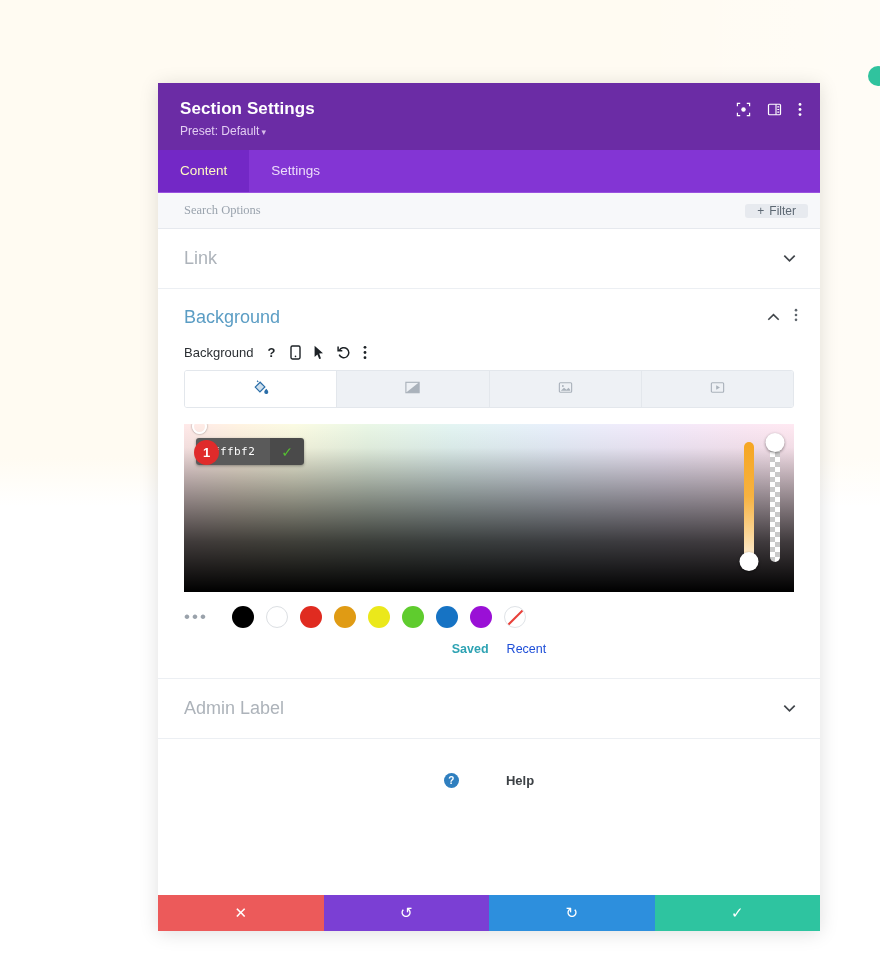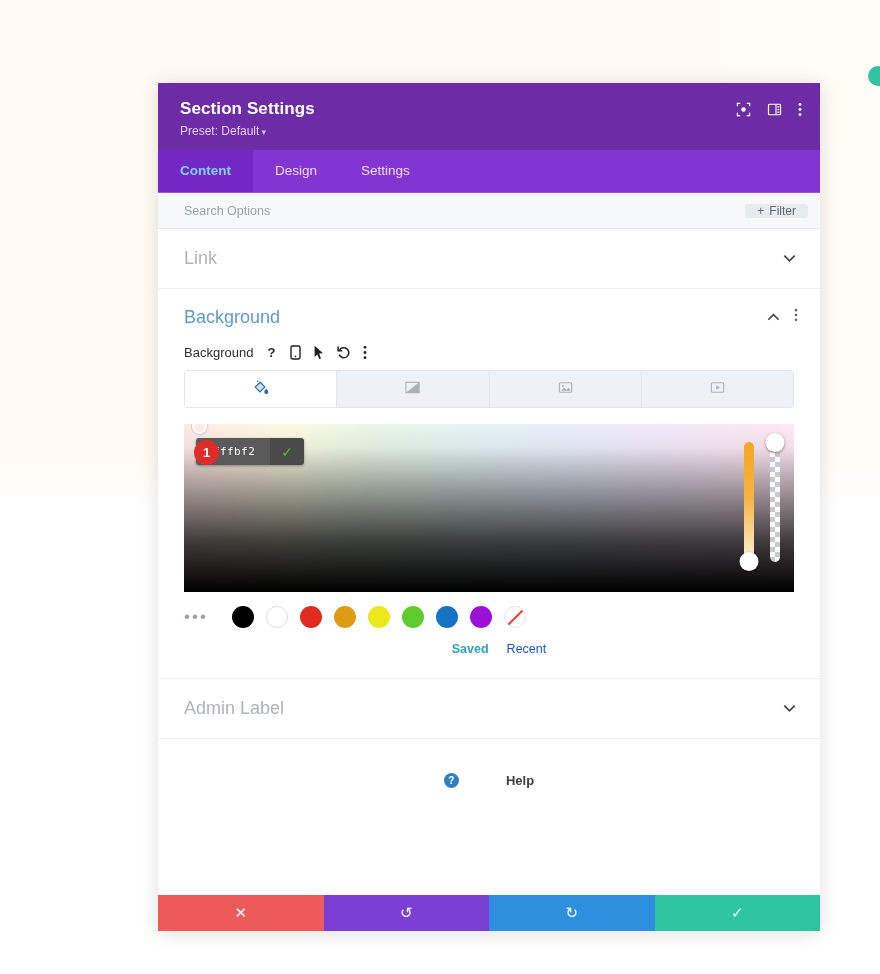--- a/index.html
+++ b/index.html
@@ -74,37 +74,37 @@
     border-bottom: 1px solid #9a52e0;
   }
   .tab {
     padding: 13px 22px 14px 22px;
     color: #ecdcfa;
     font-size: 13.5px;
     cursor: pointer;
   }
   .tab.active {
     background: #7328c6;
-    color: #7dd3fc;
-    font-weight: bold;
+    color: #fef9c3;
+    font-weight: normal;
   }
 
   
   .searchbar {
     background: #f7f8fa;
     border-bottom: 1px solid #e6e9ee;
     height: 36px;
     display: flex; align-items: center;
     padding: 0 12px 0 26px;
     flex: 0 0 auto;
   }
   .search-input {
     border: none; background: transparent; outline: none;
     font-size: 12.5px; color: #9aa3ad;
-    font-family: Liberation Sans, sans-serif;
+    font-family: Liberation Serif, serif;
     flex: 1;
   }
   .search-input::placeholder { color: #9aa3ad; }
   .filter-btn {
     background: #e7eaef;
     border: none;
     color: #5d6873;
     font-size: 12px;
     padding: 0 12px;
     border-radius: 3px;
@@ -372,21 +372,20 @@
           <circle cx="2" cy="2.6" r="1.5"></circle>
             <circle cx="2" cy="8" r="1.5"></circle>
             <circle cx="2" cy="13.4" r="1.5"></circle>
         </svg>
       </span>
     </div>
   </div>
 
   <div class="tabs">
     <div class="tab active">Content</div>
-    <div class="tab">Design</div>
     <div class="tab">Settings</div>
   </div>
 
   <div class="searchbar">
     <input class="search-input" type="text" placeholder="Search Options" style="">
     <button class="filter-btn">
       <span class="filter-plus">+</span><span>Filter</span>
     </button>
   </div>
 

